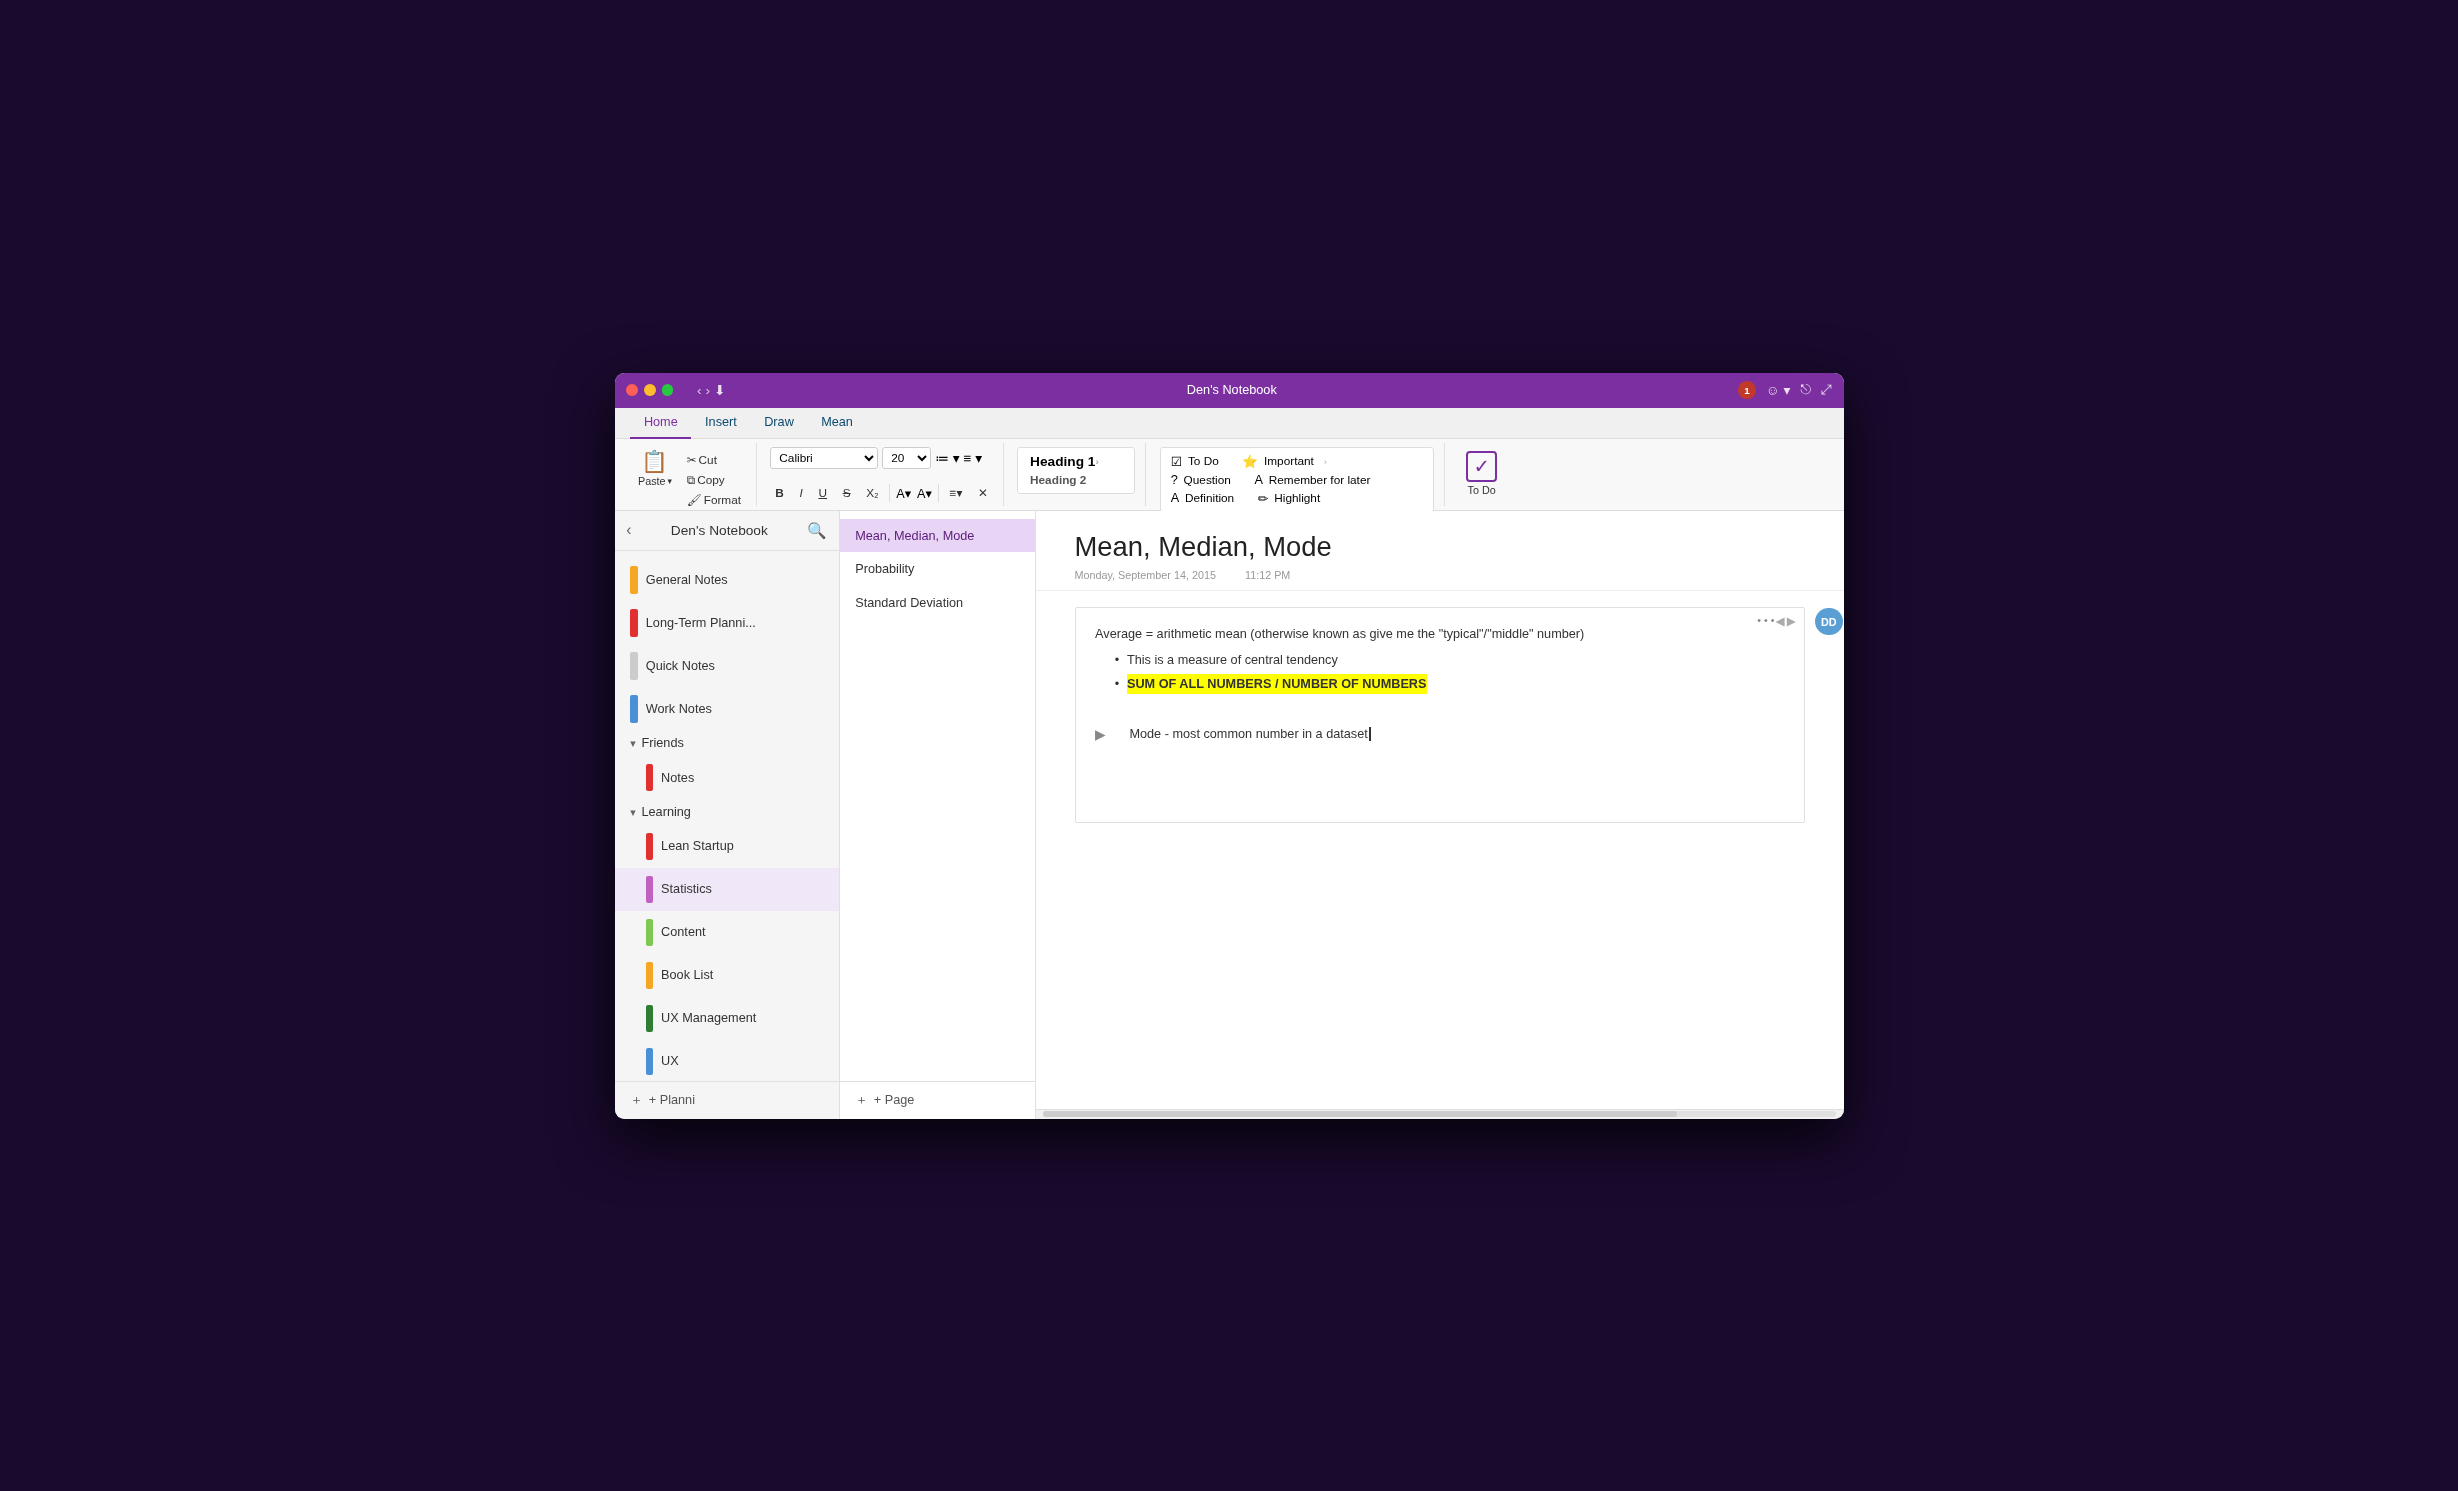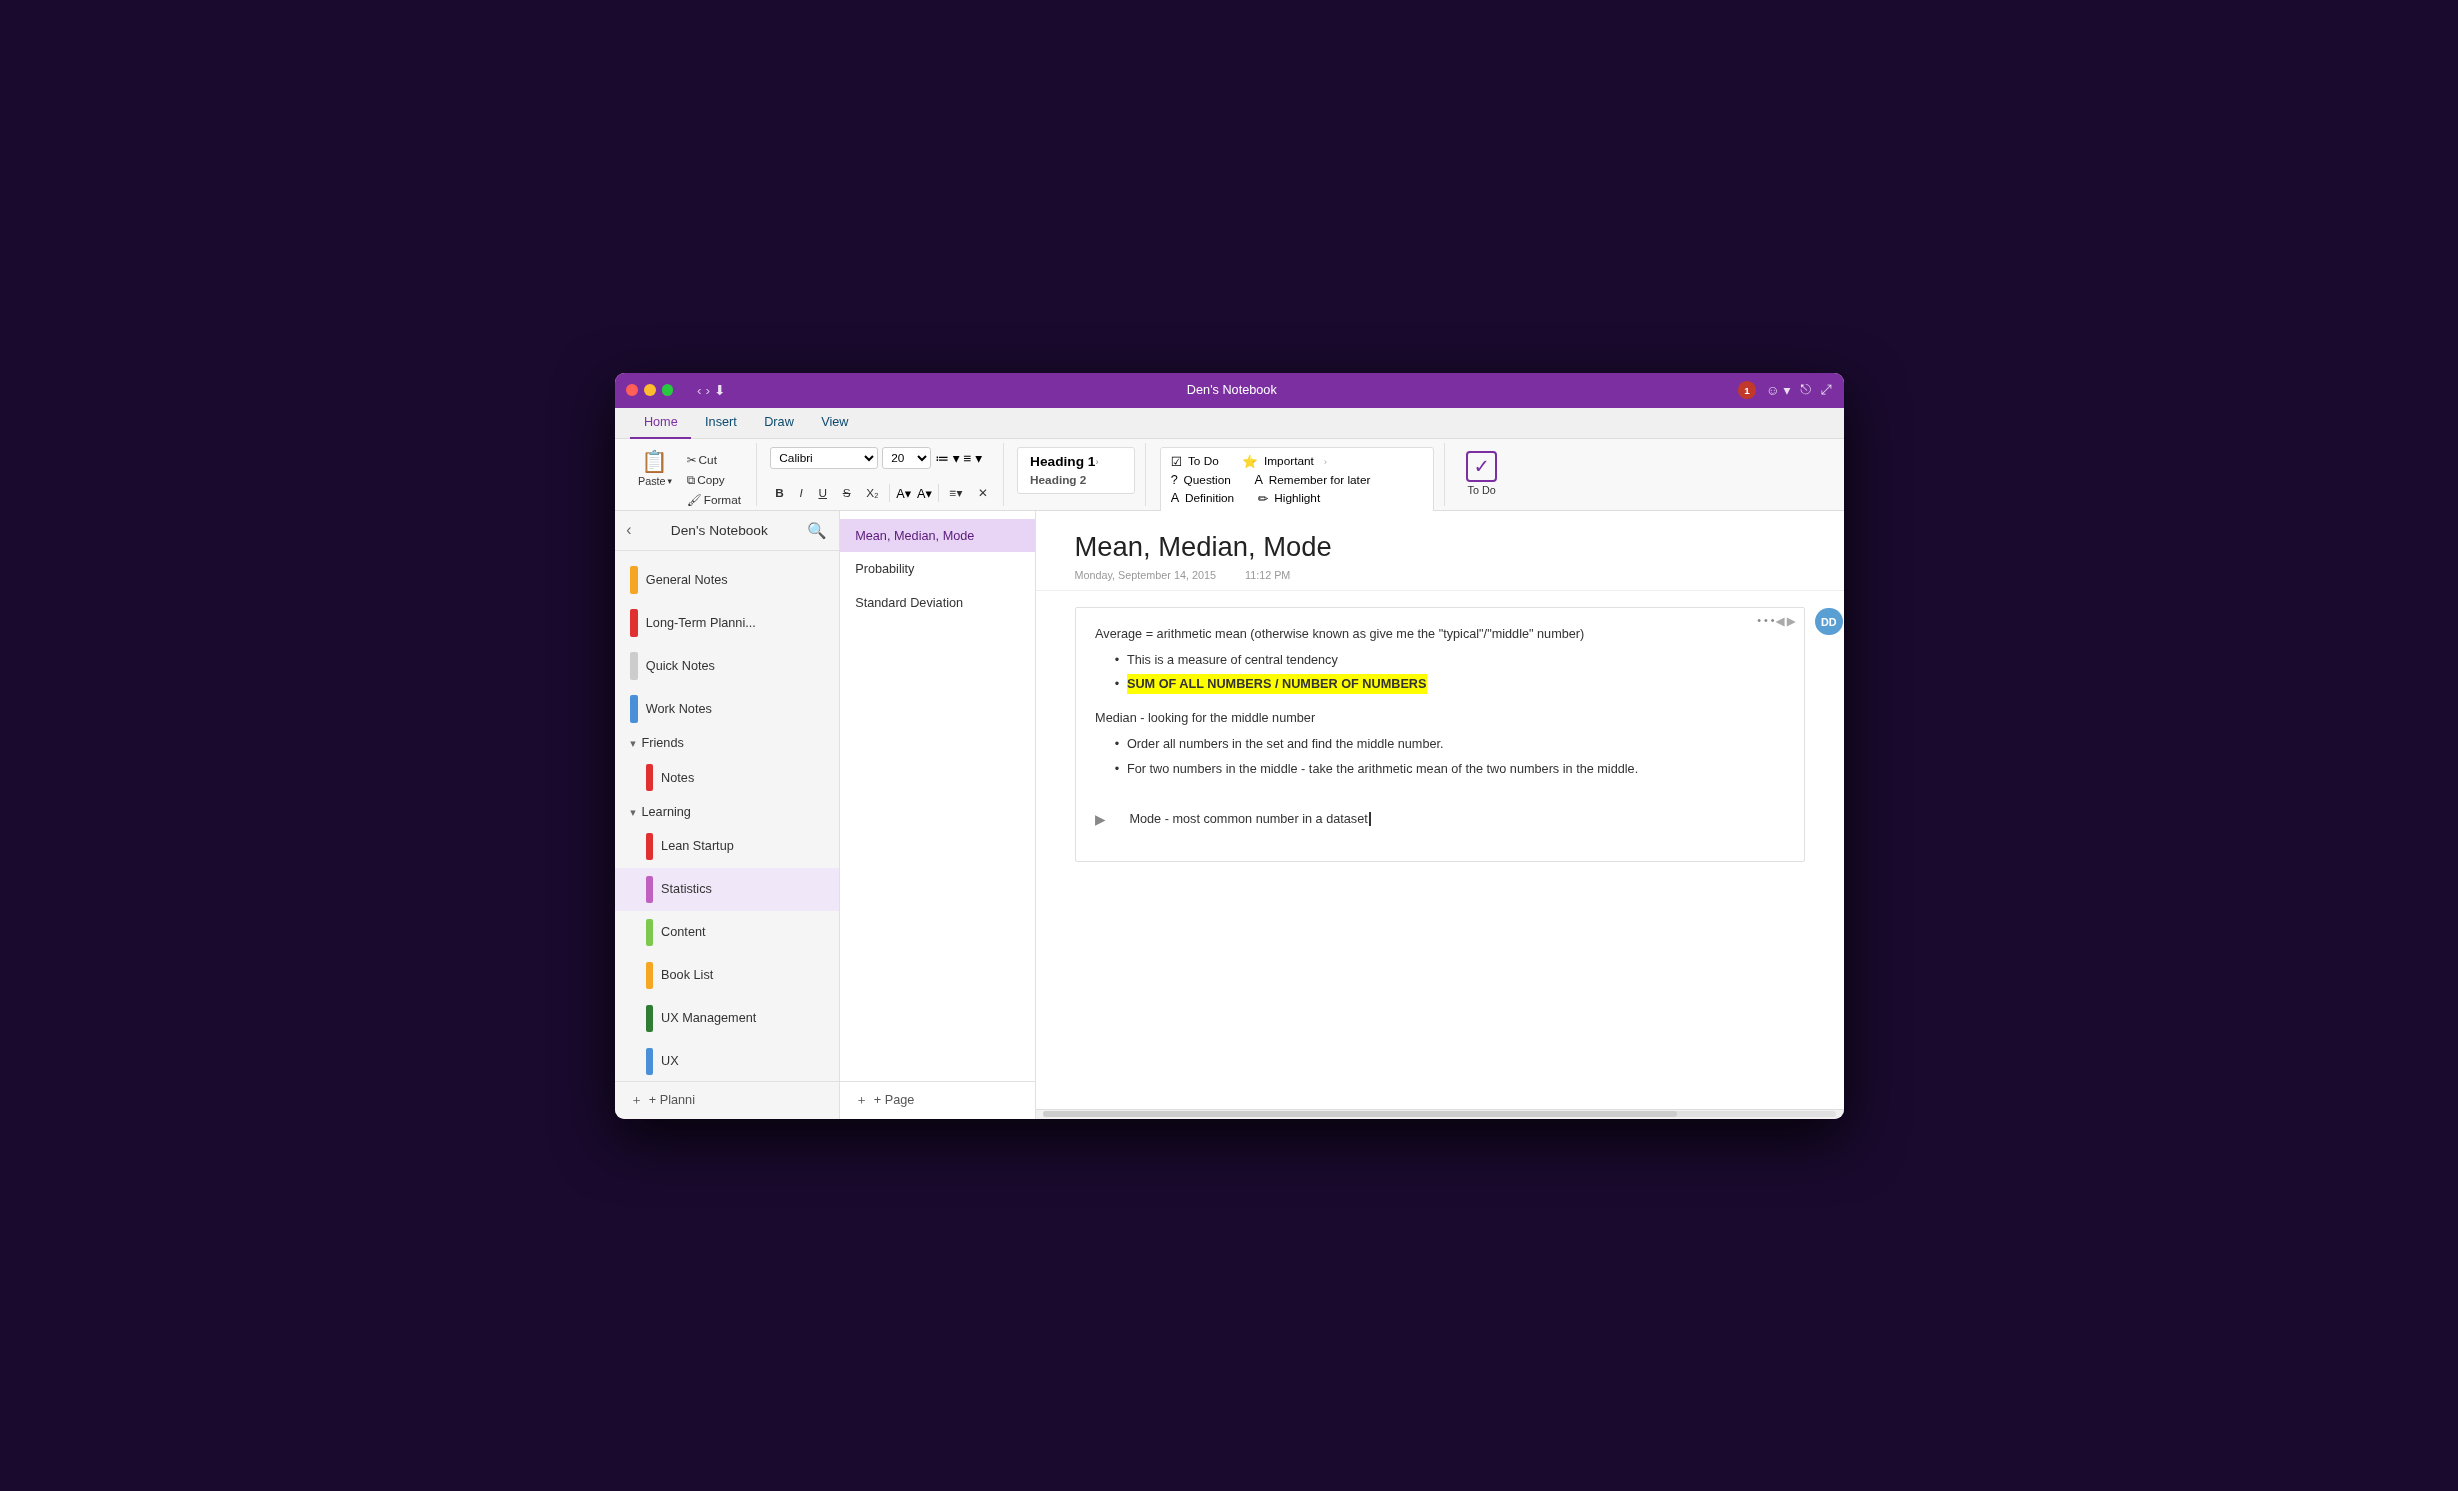--- a/index.html
+++ b/index.html
@@ -497,21 +497,21 @@
       <span class="tb-icon">⤢</span>
     </div>
   </div>
 
   <div class="ribbon">
 
     <div class="ribbon-tabs">
       <div class="ribbon-tab active">Home</div>
       <div class="ribbon-tab">Insert</div>
       <div class="ribbon-tab">Draw</div>
-      <div class="ribbon-tab">View</div>
+      <div class="ribbon-tab">Mean</div>
     </div>
 
     <div class="ribbon-content">
 
       <div class="ribbon-group">
         <div style="display:flex;align-items:flex-start;gap:3.9px;">
           <div class="ribbon-btn-large">
             <span style="font-size:21.6px;">📋</span>
             <div style="display:flex;align-items:center;gap:2px;">
               <span>Paste</span>
@@ -735,29 +735,20 @@
 
           <p class="note-para">Average = arithmetic mean (otherwise known as give me the "typical"/"middle" number)</p>
 
           <div class="note-bullet">
             <span>This is a measure of central tendency</span>
           </div>
           <div class="note-bullet">
             <span class="highlight-yellow">SUM OF ALL NUMBERS / NUMBER OF NUMBERS</span>
           </div>
 
-          <div class="note-section">
-            <p class="note-para">Median - looking for the middle number</p>
-            <div class="note-bullet">
-              <span>Order all numbers in the set and find the middle number.</span>
-            </div>
-            <div class="note-bullet">
-              <span>For two numbers in the middle - take the arithmetic mean of the two numbers in the middle.</span>
-            </div>
-          </div>
 
           <div class="note-section mode-line">
             <span class="mode-arrow">▶</span>
             <p class="note-para" style="margin:16px;">
               <span>Mode - most common number in a dataset</span><span class="cursor-blink"></span>
             </p>
           </div>
         </div>
       </div>
 

